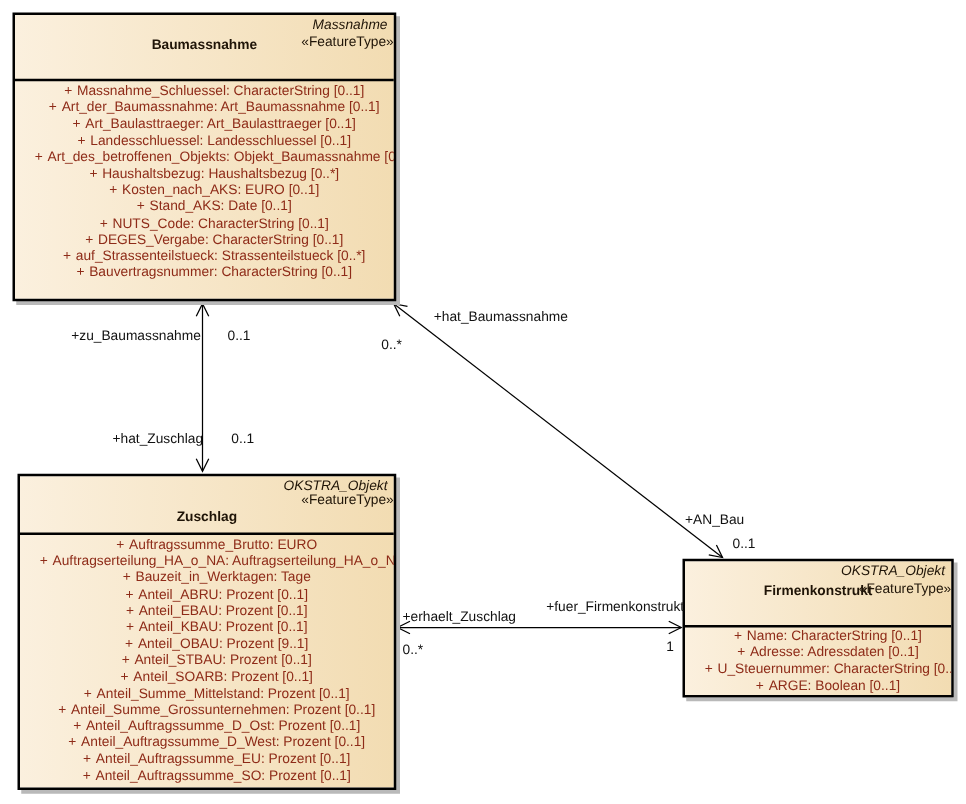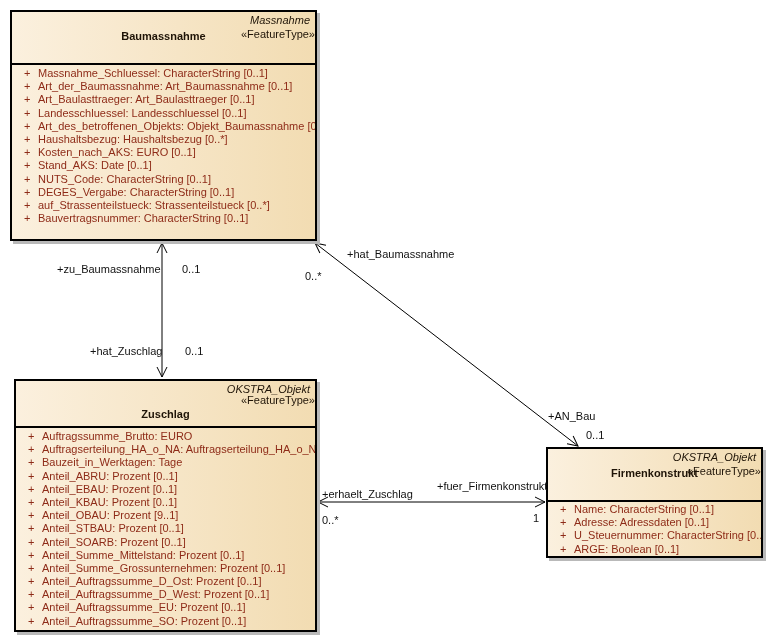--- a/index.html
+++ b/index.html
@@ -24,21 +24,21 @@
     position:absolute;box-sizing:border-box;
     border:2px solid var(--box-border);
     background:linear-gradient(to right,var(--box-fill-start),var(--box-fill-end));
     box-shadow:3px 3px 0 var(--shadow);
   }
   .cls-header{position:relative;border-bottom:2px solid var(--box-border);color:var(--header-text);}
   .pkg{position:absolute;top:2px;right:5px;font-style:italic;}
   .stereo{position:absolute;top:16px;left:0;width:100%;text-align:right;}
   .cname{position:absolute;top:18px;left:0;width:100%;text-align:center;font-weight:bold;}
   .attrs{padding-top:2px;color:var(--attribute-text);}
-  .attr-row{height:13.2px;line-height:13.2px;white-space:nowrap;overflow:hidden;}
+  .attr-row{height:13.2px;line-height:13.2px;white-space:nowrap;overflow:hidden;text-align:center;}
   .vis{display:inline-block;width:26px;padding-left:12px;box-sizing:border-box;}
   .lbl{position:absolute;white-space:nowrap;color:var(--label-text);}
 </style>
 </head>
 <body>
 
 <div id="canvas">
 
   <svg id="edges" xmlns="http://www.w3.org/2000/svg" width="773" height="643">
     <defs>

